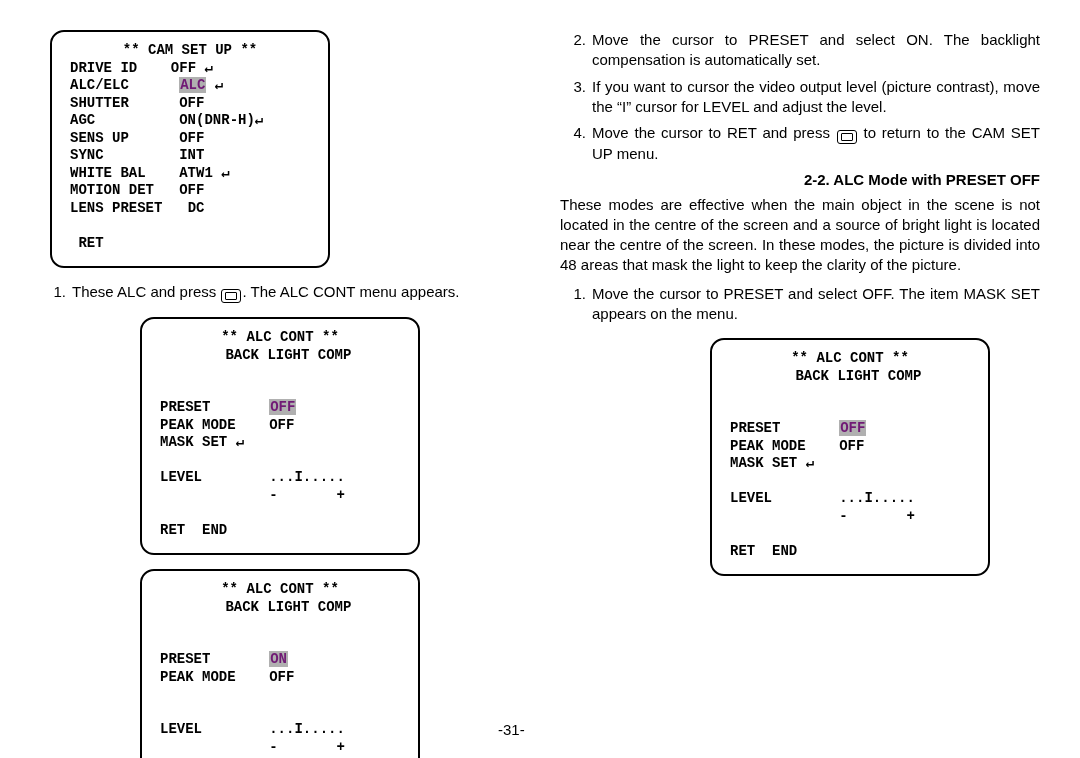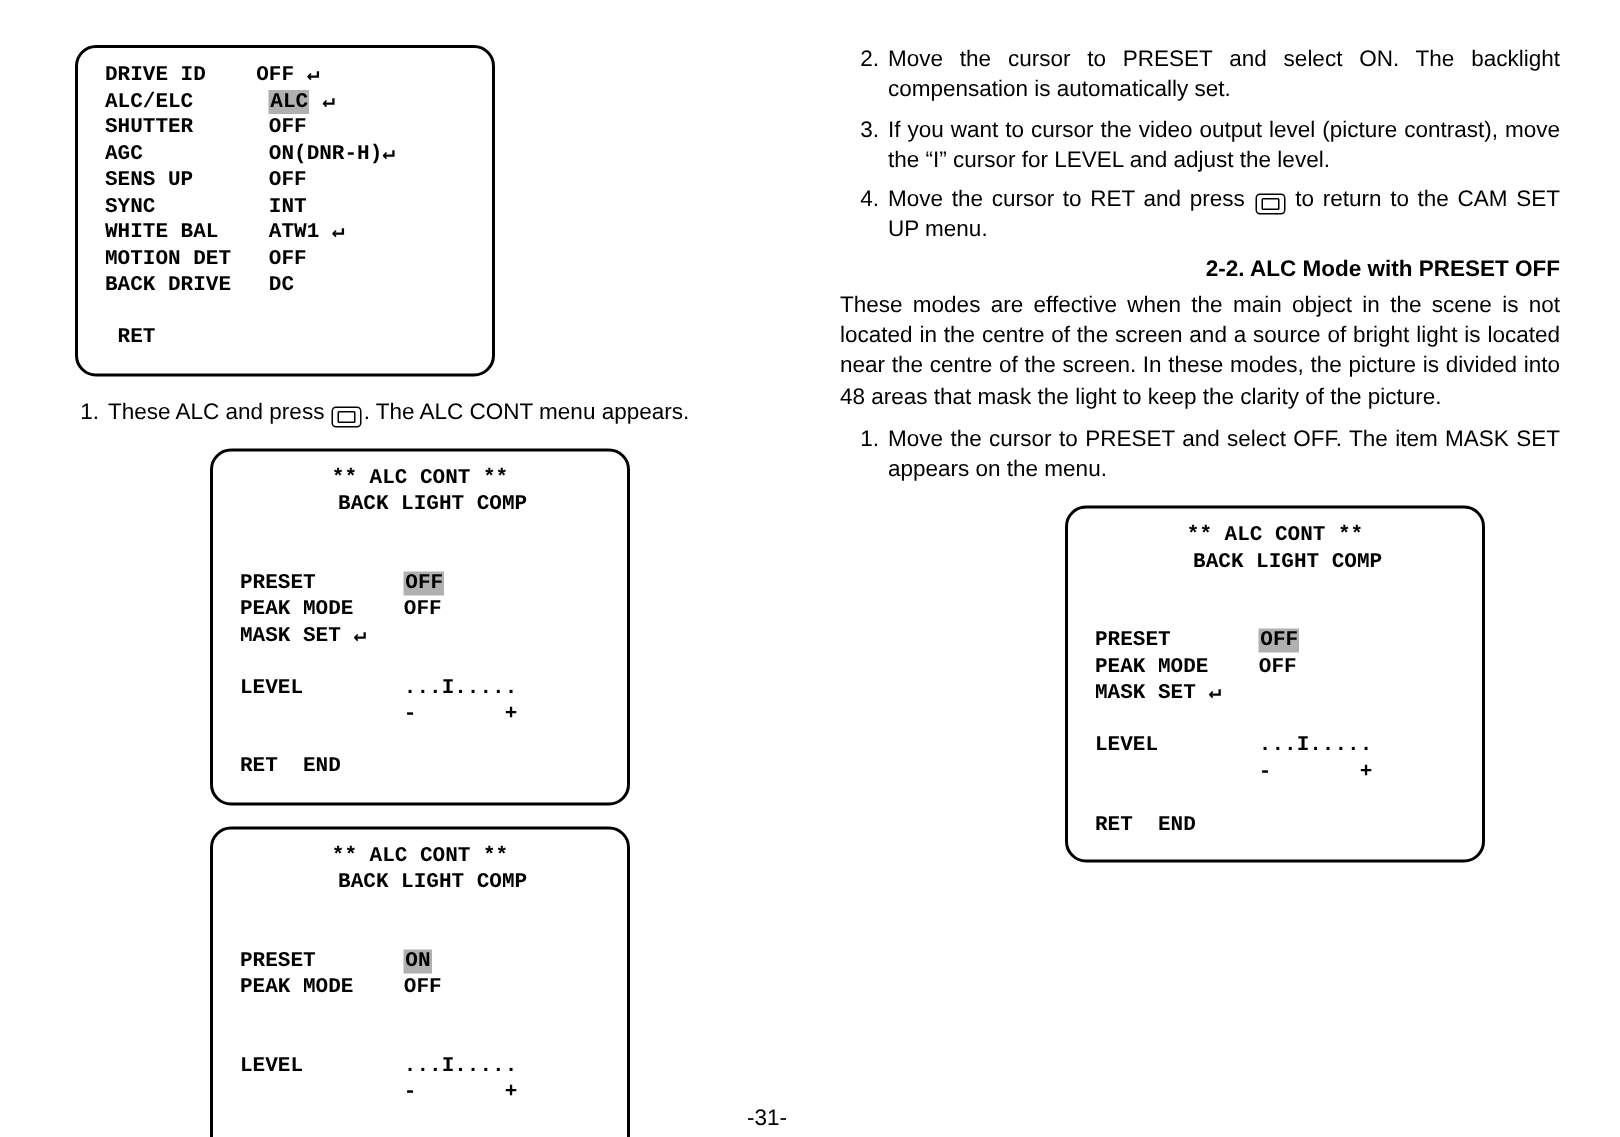--- a/index.html
+++ b/index.html
@@ -34,21 +34,21 @@
     white-space: pre;
     margin: 0 auto 14px auto;
     width: 240px;
   }
   .panel .title {
     text-align: center;
     display: block;
   }
   .panel .hl {
     background: #b0b0b0;
-    color: #000000;
+    color: #701a75;
     padding: 0 1px;
   }
   .body {
     font-size: 15px;
     line-height: 1.35;
   }
   .li {
     display: flex;
     margin: 0 0 6px 0;
   }
@@ -87,46 +87,46 @@
   }
   .icon-set .inner {
     display: inline-block;
     width: 10px;
     height: 6px;
     border: 1px solid #000;
     border-radius: 1px;
   }
   .pagenum {
     position: absolute;
-    bottom: 4px;
+    bottom: 20px;
     left: 498px;
     font-size: 15px;
   }
   .rightpanelbox {
     padding-left: 100px;
   }
   .sm-space { height: 8px; }
   .firstpanel { margin-left: 10px; margin-right: auto; }
 </style>
 </head>
 <body>
 
 <div class="page">
 
   <div class="col">
 
-    <div class="panel firstpanel"><span>DRIVE ID    </span><span>OFF </span><span>↵</span>
+    <div class="panel firstpanel"><span class="title">** CAM SET UP **</span><span>DRIVE ID    </span><span>OFF </span><span>↵</span>
 <span>ALC/ELC      </span><span class="hl">ALC</span><span> </span><span>↵</span>
 <span>SHUTTER      </span><span>OFF</span>
 <span>AGC          </span><span>ON(DNR-H)</span><span>↵</span>
 <span>SENS UP      </span><span>OFF</span>
 <span>SYNC         </span><span>INT</span>
 <span>WHITE BAL    </span><span>ATW1 </span><span>↵</span>
 <span>MOTION DET   </span><span>OFF</span>
-<span>BACK DRIVE   </span><span>DC</span>
+<span>LENS PRESET   </span><span>DC</span>
 
 <span> RET</span></div>
 
     <div class="body">
       <div class="li">
         <div class="num">1.</div>
         <div class="txt"><span>These ALC and press </span><span class="icon-set"><span class="inner"></span></span><span>. The ALC CONT menu appears.</span></div>
       </div>
     </div>
 

